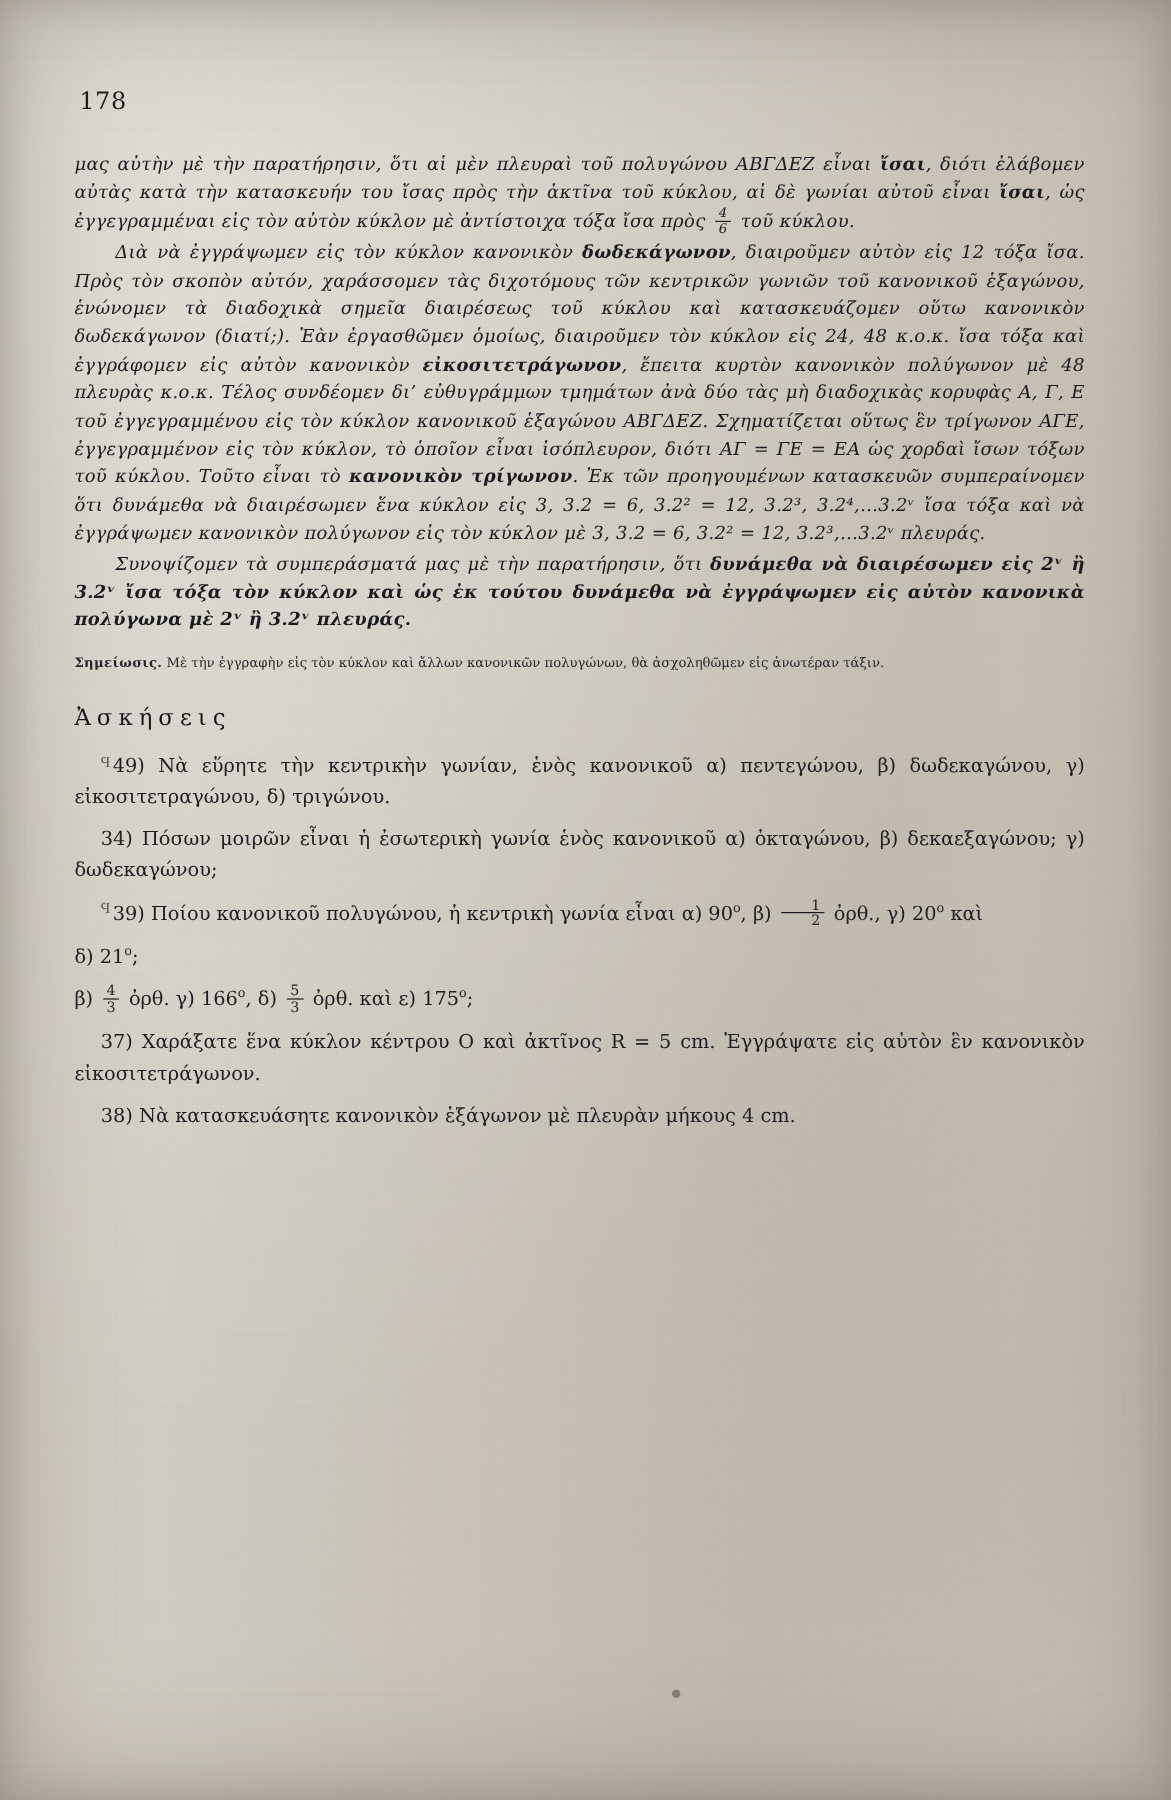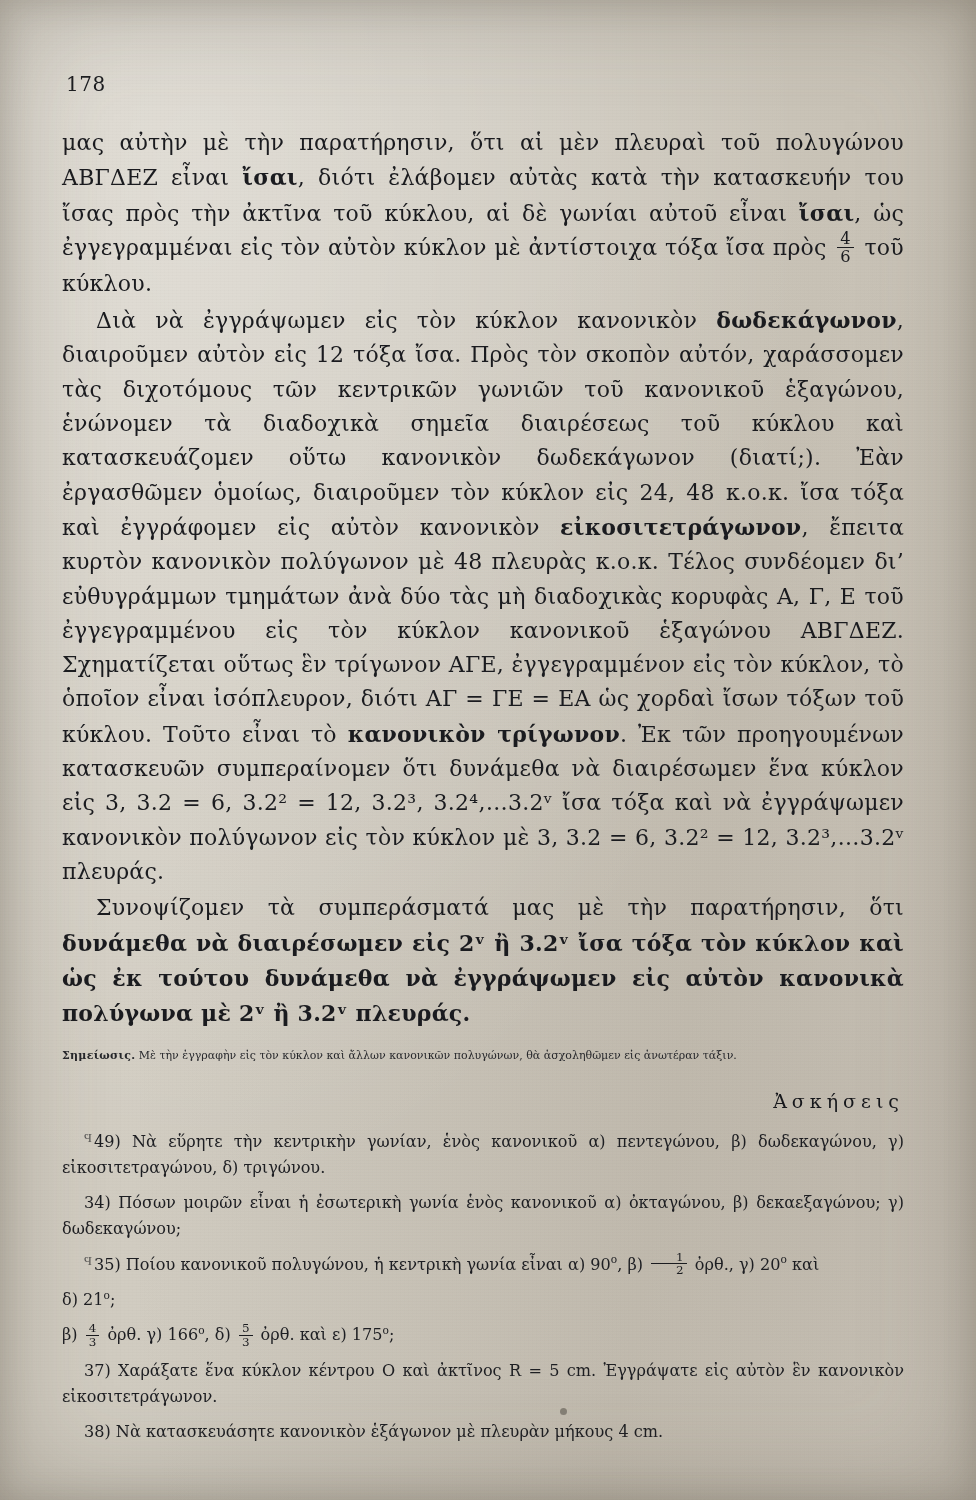--- a/index.html
+++ b/index.html
@@ -44,25 +44,26 @@
     top: 72px;
     width: 842px;
   }
   .folio {
     font-size: 20px;
     letter-spacing: 0.5px;
     color: #1b1c20;
     margin: 0 0 30px 4px;
   }
   .body-text {
-    font-size: 22px;
+    font-size: 15px;
     line-height: 1.56;
     text-align: justify;
     letter-spacing: 0.25px;
     color: #1a1b1f;
+    font-style: italic;
   }
   .body-text p {
     margin: 0 0 2px 0;
   }
   p.indent {
     text-indent: 34px;
   }
   .b {
     font-weight: bold;
   }
@@ -94,21 +95,21 @@
     line-height: 1.5;
     margin-top: 16px;
     text-align: justify;
     color: #26272b;
   }
   .note .lead {
     font-weight: bold;
     letter-spacing: 0.3px;
   }
   .exercises-title {
-    text-align: right;
+    text-align: left;
     font-size: 19px;
     letter-spacing: 5px;
     margin: 26px 0 16px 0;
     font-weight: normal;
     color: #16171b;
   }
   .ex-list {
     font-size: 16.1px;
     line-height: 1.62;
     text-align: justify;
@@ -159,21 +160,21 @@
     <div class="note"><span class="lead">Σημείωσις.</span><span> Μὲ τὴν ἐγγραφὴν εἰς τὸν κύκλον καὶ ἄλλων κανονικῶν πολυγώνων, θὰ ἀσχοληθῶμεν εἰς ἀνωτέραν τάξιν.</span></div>
 
     <h2 class="exercises-title">Ἀσκήσεις</h2>
 
     <div class="ex-list">
 
       <p class="ind"><span class="smallnum">Ϥ</span><span>49) Νὰ εὕρητε τὴν κεντρικὴν γωνίαν, ἑνὸς κανονικοῦ α) πεντεγώνου, β) δωδεκαγώνου, γ) εἰκοσιτετραγώνου, δ) τριγώνου.</span></p>
 
       <p class="ind"><span>34) Πόσων μοιρῶν εἶναι ἡ ἐσωτερικὴ γωνία ἑνὸς κανονικοῦ α) ὀκταγώνου, β) δεκαεξαγώνου; γ) δωδεκαγώνου;</span></p>
 
-      <p class="ind"><span class="smallnum">Ϥ</span><span>35) Ποίου κανονικοῦ πολυγώνου, ἡ κεντρικὴ γωνία εἶναι α) 90</span><sup>ο</sup><span>, β) </span><span class="frac"><span class="num">1</span><span class="den">2</span></span><span> ὀρθ., γ) 20</span><sup>ο</sup><span> καὶ</span></p>
+      <p class="ind"><span class="smallnum">Ϥ</span><span>39) Ποίου κανονικοῦ πολυγώνου, ἡ κεντρικὴ γωνία εἶναι α) 90</span><sup>ο</sup><span>, β) </span><span class="frac"><span class="num">1</span><span class="den">2</span></span><span> ὀρθ., γ) 20</span><sup>ο</sup><span> καὶ</span></p>
 
       <p><span>δ) 21</span><sup>ο</sup><span>;</span></p>
 
 
       <p><span>β) </span><span class="frac"><span class="num">4</span><span class="den">3</span></span><span> ὀρθ. γ) 166</span><sup>ο</sup><span>, δ) </span><span class="frac"><span class="num">5</span><span class="den">3</span></span><span> ὀρθ. καὶ ε) 175</span><sup>ο</sup><span>;</span></p>
 
       <p class="ind"><span>37) Χαράξατε ἕνα κύκλον κέντρου Ο καὶ ἀκτῖνος R = 5 cm. Ἐγγράψατε εἰς αὐτὸν ἓν κανονικὸν εἰκοσιτετράγωνον.</span></p>
 
       <p class="ind"><span>38) Νὰ κατασκευάσητε κανονικὸν ἑξάγωνον μὲ πλευρὰν μήκους 4 cm.</span></p>
 

